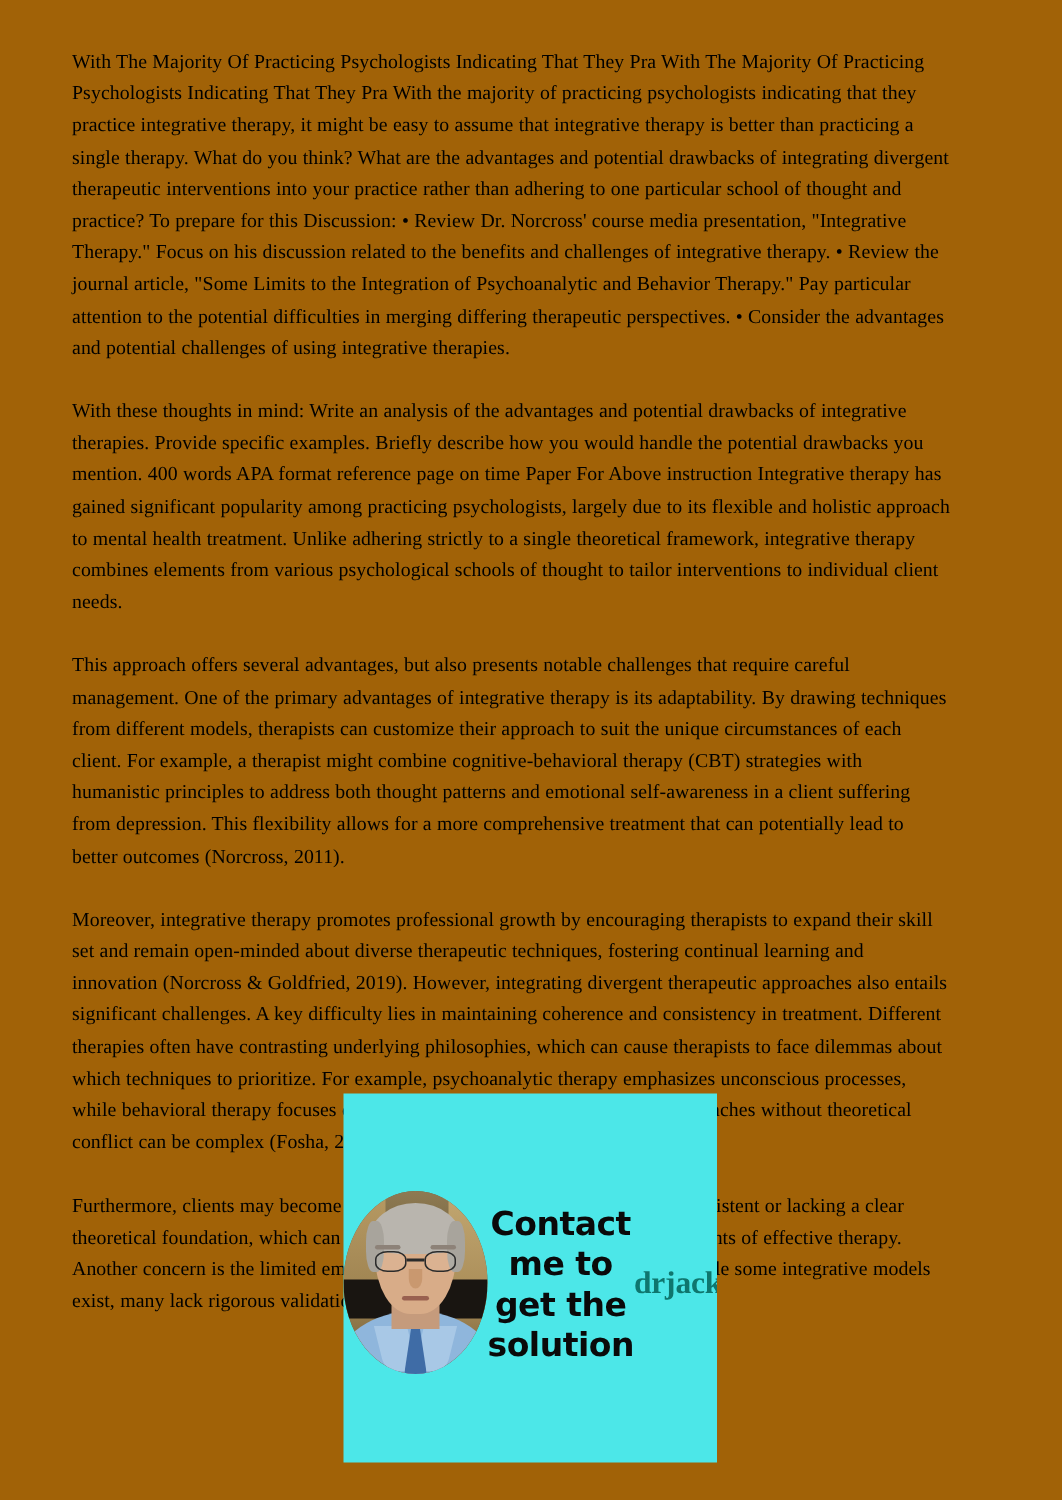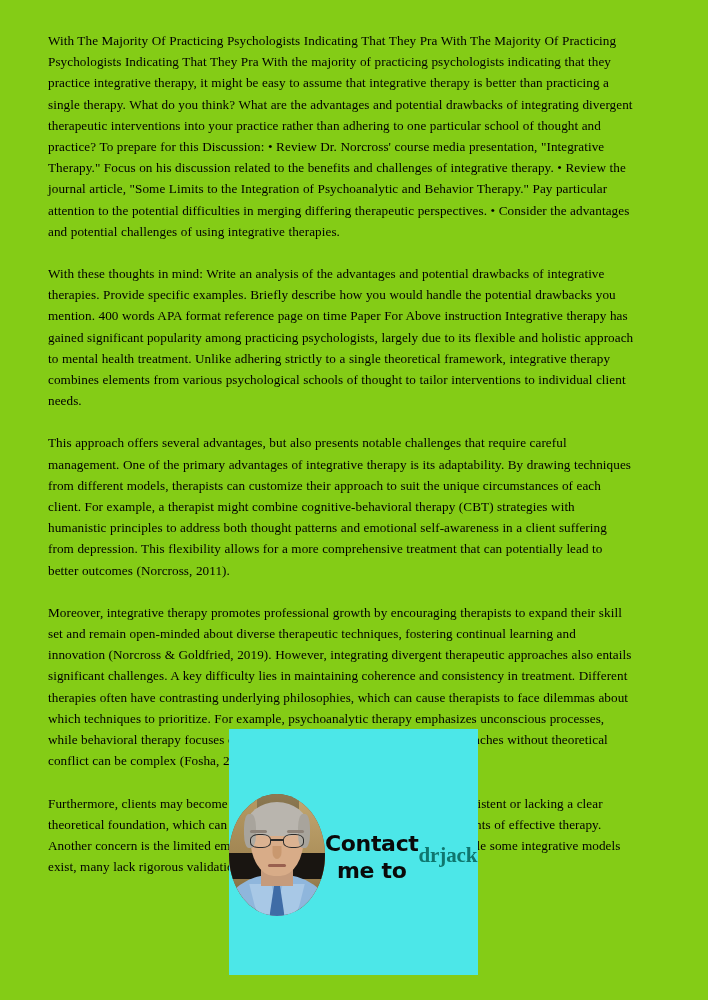--- a/index.html
+++ b/index.html
@@ -16,21 +16,21 @@
     font-family: "Liberation Serif", "DejaVu Serif", serif;
   }
 
   
   #document-page {
     position: absolute;
     left: 0;
     top: 0;
     width: 708px;
     height: 1000px;
-    background: #84cc16;
+    background: #a16207;
   }
   #document-text {
     position: absolute;
     left: 48px;
     top: 30px;
     width: 586px;
   }
   .doc-paragraph {
     font-family: "Liberation Serif", "DejaVu Serif", serif;
     font-size: 13.2px;
@@ -289,17 +289,18 @@
       <span class="lens left"></span>
       <span class="bridge"></span>
       <span class="lens right"></span>
     </div>
     <div class="portrait-nose"></div>
     <div class="portrait-mouth"></div>
   </div>
 
   <div id="promo-headline">
     <span class="promo-line">Contact me to</span>
+    <span class="promo-line">get the solution</span>
   </div>
 
   <div id="promo-email">drjack9650@gmail.com</div>
 
 </div>
 
 </body></html>

